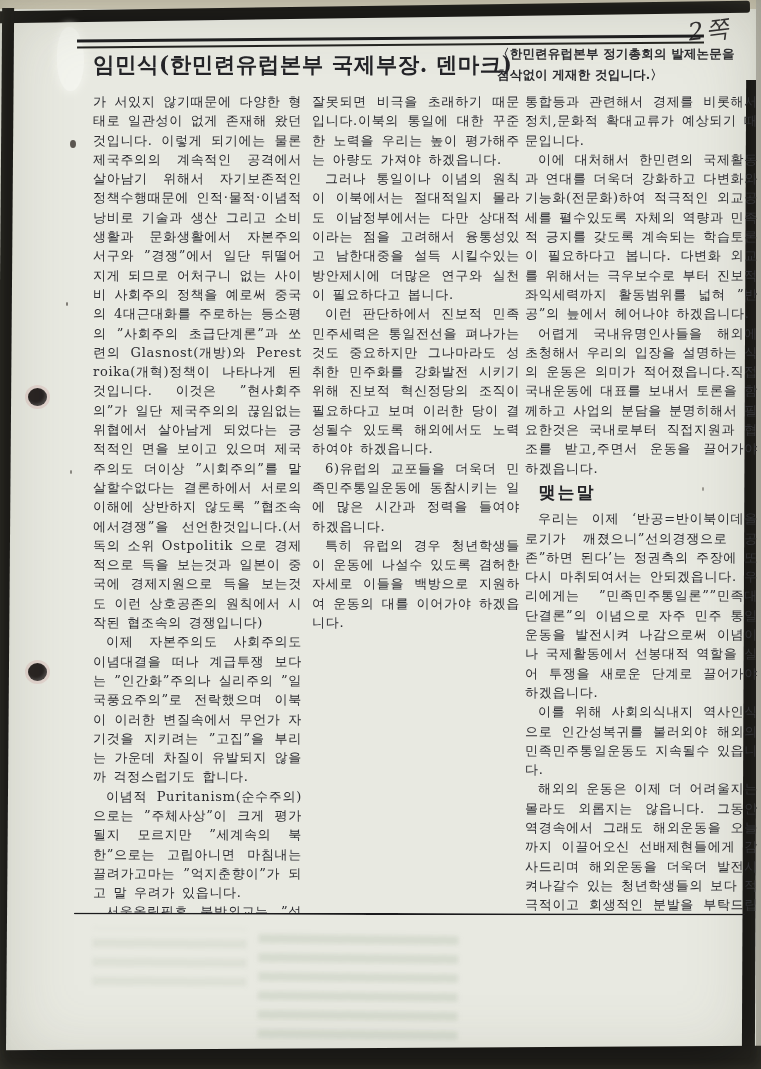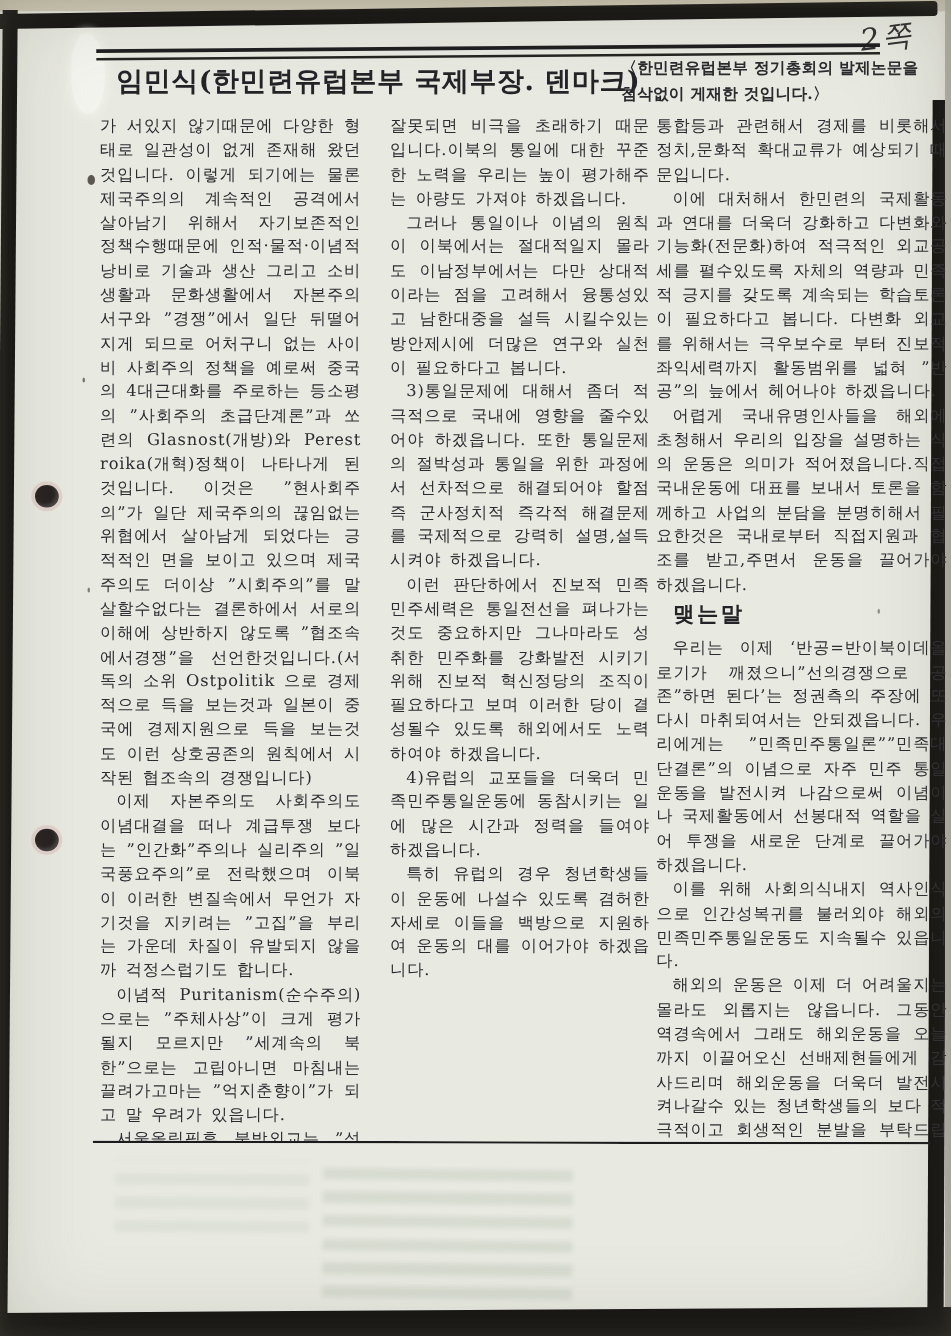--- a/index.html
+++ b/index.html
@@ -50,21 +50,21 @@
   .pagenum{position:absolute;left:688px;top:14px;font-size:24px;font-style:italic;
     color:#2e2c2e;transform:rotate(-7deg);letter-spacing:2px;}
   .title{position:absolute;left:93px;top:50px;width:400px;
     font-size:21.5px;font-weight:bold;letter-spacing:0.5px;color:#242428;white-space:nowrap;}
   .note{position:absolute;left:497px;top:43px;width:252px;text-align:left;
     font-size:12.5px;font-weight:600;line-height:21px;letter-spacing:0.2px;color:#2a2a2e;}
   
   .col{position:absolute;top:92px;height:822px;overflow:hidden;
     font-size:13px;line-height:19.3px;letter-spacing:0.7px;word-spacing:2px;
     text-align:justify;word-break:break-all;color:#2b2b31;}
-  .col1{left:80px;width:209px;}
+  .col1{left:93px;width:209px;}
   .col2{left:312px;width:208px;}
   .col3{left:509px;width:233px;margin-left:16px;}
   .col p{margin:0;}
   .col p.ind{text-indent:1em;}
   .subhead{margin:5px 0 7px 0;font-size:17px;font-weight:bold;letter-spacing:2px;
     text-indent:0.8em;color:#232327;}
 </style>
 </head>
 <body>
 
@@ -95,23 +95,22 @@
   <div class="col col1">
     <p>가 서있지 않기때문에 다양한 형태로 일관성이 없게 존재해 왔던것입니다. 이렇게 되기에는 물론 제국주의의 계속적인 공격에서 살아남기 위해서 자기보존적인 정책수행때문에 인적·물적·이념적 낭비로 기술과 생산 그리고 소비생활과 문화생활에서 자본주의 서구와 ”경쟁”에서 일단 뒤떨어지게 되므로 어처구니 없는 사이비 사회주의 정책을 예로써 중국의 4대근대화를 주로하는 등소평의 ”사회주의 초급단계론”과 쏘련의 Glasnost(개방)와 Perestroika(개혁)정책이 나타나게 된것입니다. 이것은 ”현사회주의”가 일단 제국주의의 끊임없는 위협에서 살아남게 되었다는 긍적적인 면을 보이고 있으며 제국주의도 더이상 ”시회주의”를 말살할수없다는 결론하에서 서로의 이해에 상반하지 않도록 ”협조속에서경쟁”을 선언한것입니다.(서독의 소위 Ostpolitik 으로 경제적으로 득을 보는것과 일본이 중국에 경제지원으로 득을 보는것도 이런 상호공존의 원칙에서 시작된 협조속의 경쟁입니다)</p>
     <p class="ind">이제 자본주의도 사회주의도 이념대결을 떠나 계급투쟁 보다는 ”인간화”주의나 실리주의 ”일국풍요주의”로 전락했으며 이북이 이러한 변질속에서 무언가 자기것을 지키려는 ”고집”을 부리는 가운데 차질이 유발되지 않을까 걱정스럽기도 합니다.</p>
     <p class="ind">이념적 Puritanism(순수주의)으로는 ”주체사상”이 크게 평가될지 모르지만 ”세계속의 북한”으로는 고립아니면 마침내는 끌려가고마는 ”억지춘향이”가 되고 말 우려가 있읍니다.</p>
     <p class="ind">서울올림픽후 북방외교는 ”성공”으로 헝가리와 외교관계를 설립하게되었읍니다. 이것은 북한만의 고민이 아니라 한반도의 평화와 세계평화를 위하는 그리고 한반도의 통일을 염원하는 사람은 신중하게 생각해 보아야 할 문제입니다.고립내지 고립상태또는 고립으로의 유도는 결국</p>
   </div>
 
   <div class="col col2">
     <p>잘못되면 비극을 초래하기 때문입니다.이북의 통일에 대한 꾸준한 노력을 우리는 높이 평가해주는 아량도 가져야 하겠읍니다.</p>
     <p class="ind">그러나 통일이나 이념의 원칙이 이북에서는 절대적일지 몰라도 이남정부에서는 다만 상대적이라는 점을 고려해서 융통성있고 남한대중을 설득 시킬수있는 방안제시에 더많은 연구와 실천이 필요하다고 봅니다.</p>
-    <p class="ind">3)통일문제에 대해서 좀더 적극적으로 국내에 영향을 줄수있어야 하겠읍니다. 또한 통일문제의 절박성과 통일을 위한 과정에서 선차적으로 해결되어야 할점 즉 군사정치적 즉각적 해결문제를 국제적으로 강력히 설명,설득시켜야 하겠읍니다.</p>
     <p class="ind">이런 판단하에서 진보적 민족민주세력은 통일전선을 펴나가는것도 중요하지만 그나마라도 성취한 민주화를 강화발전 시키기위해 진보적 혁신정당의 조직이 필요하다고 보며 이러한 당이 결성될수 있도록 해외에서도 노력하여야 하겠읍니다.</p>
-    <p class="ind">4)유럽의 교포들을 더욱더 민족민주통일운동에 동참시키는 일에 많은 시간과 정력을 들여야 하겠읍니다.</p>
+    <p class="ind">6)유럽의 교포들을 더욱더 민족민주통일운동에 동참시키는 일에 많은 시간과 정력을 들여야 하겠읍니다.</p>
     <p class="ind">특히 유럽의 경우 청년학생들이 운동에 나설수 있도록 겸허한 자세로 이들을 백방으로 지원하여 운동의 대를 이어가야 하겠읍니다.</p>
 
   </div>
 
   <div class="col col3">
     <p>통합등과 관련해서 경제를 비롯해서 정치,문화적 확대교류가 예상되기 때문입니다.</p>
     <p class="ind">이에 대처해서 한민련의 국제활동과 연대를 더욱더 강화하고 다변화와 기능화(전문화)하여 적극적인 외교공세를 펼수있도록 자체의 역량과 민족적 긍지를 갖도록 계속되는 학습토론이 필요하다고 봅니다. 다변화 외교를 위해서는 극우보수로 부터 진보적 좌익세력까지 활동범위를 넓혀 ”반공”의 늪에서 헤어나야 하겠읍니다.</p>
     <p class="ind">어렵게 국내유명인사들을 해외에 초청해서 우리의 입장을 설명하는 식의 운동은 의미가 적어졌읍니다.직접 국내운동에 대표를 보내서 토론을 함께하고 사업의 분담을 분명히해서 필요한것은 국내로부터 직접지원과 협조를 받고,주면서 운동을 끌어가야 하겠읍니다.</p>
     <h3 class="subhead">맺는말</h3>
     <p class="ind">우리는 이제 ‘반공=반이북이데올로기가 깨졌으니”선의경쟁으로 공존”하면 된다’는 정권측의 주장에 또다시 마취되여서는 안되겠읍니다. 우리에게는 ”민족민주통일론””민족대단결론”의 이념으로 자주 민주 통일운동을 발전시켜 나감으로써 이념이나 국제활동에서 선봉대적 역할을 실어 투쟁을 새로운 단계로 끌어가야 하겠읍니다.</p>

